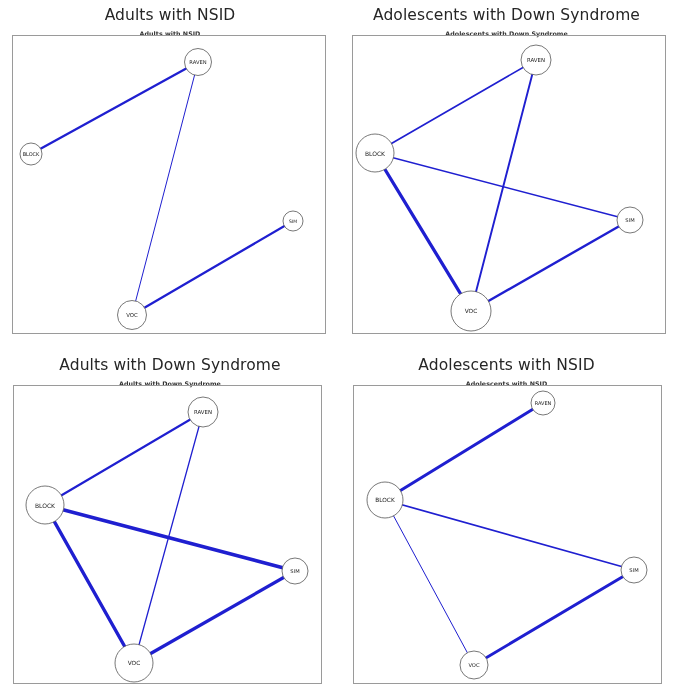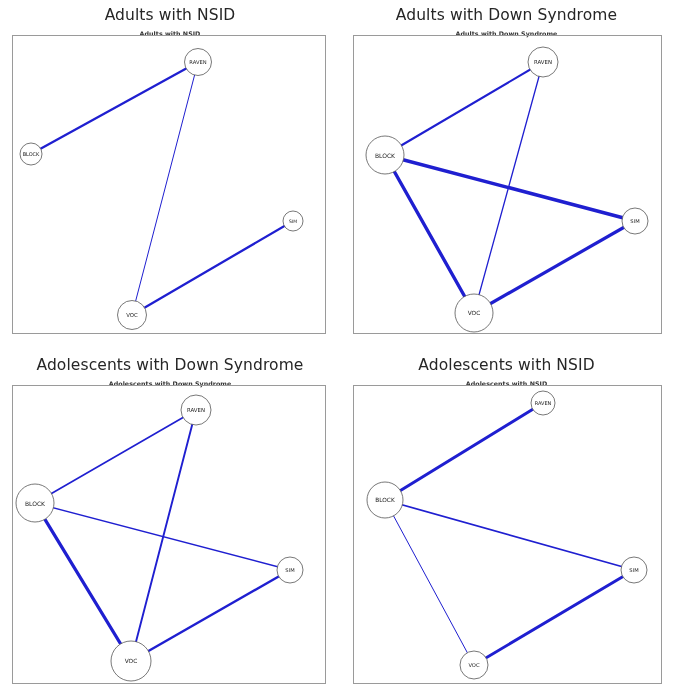--- a/index.html
+++ b/index.html
@@ -98,20 +98,51 @@
           </g>
           <g>
             <circle cx="293" cy="221" r="10" class="node-circle"></circle>
             <text x="293" y="221.3" class="node-label" font-size="4.6">SIM</text>
           </g>
         </svg>
     </div>
   </div>
 
   <div class="panel">
+    <div class="panel-title">Adolescents with Down Syndrome</div>
+    <div class="panel-subtitle">Adolescents with  Down Syndrome</div>
+    <div class="plot-wrap">
+      <svg class="plot-svg" width="340" height="350" viewBox="0 0 340 350">
+          <rect x="12.5" y="35.5" width="313" height="298" class="plot-frame"></rect>
+          <line x1="35" y1="153" x2="196" y2="60" stroke="#1f1fd0" stroke-width="1.6" stroke-linecap="round"></line>
+          <line x1="196" y1="60" x2="131" y2="311" stroke="#1f1fd0" stroke-width="1.9" stroke-linecap="round"></line>
+          <line x1="35" y1="153" x2="290" y2="220" stroke="#1f1fd0" stroke-width="1.4" stroke-linecap="round"></line>
+          <line x1="35" y1="153" x2="131" y2="311" stroke="#1f1fd0" stroke-width="3.3" stroke-linecap="round"></line>
+          <line x1="131" y1="311" x2="290" y2="220" stroke="#1f1fd0" stroke-width="2.4" stroke-linecap="round"></line>
+          <g>
+            <circle cx="196" cy="60" r="15" class="node-circle"></circle>
+            <text x="196" y="60.3" class="node-label" font-size="5.4">RAVEN</text>
+          </g>
+          <g>
+            <circle cx="35" cy="153" r="19" class="node-circle"></circle>
+            <text x="35" y="153.3" class="node-label" font-size="6">BLOCK</text>
+          </g>
+          <g>
+            <circle cx="131" cy="311" r="20" class="node-circle"></circle>
+            <text x="131" y="311.3" class="node-label" font-size="5.8">VOC</text>
+          </g>
+          <g>
+            <circle cx="290" cy="220" r="13" class="node-circle"></circle>
+            <text x="290" y="220.3" class="node-label" font-size="5.2">SIM</text>
+          </g>
+        </svg>
+    </div>
+  </div>
+
+  <div class="panel">
     <div class="panel-title">Adults with Down Syndrome</div>
     <div class="panel-subtitle">Adults with Down Syndrome</div>
     <div class="plot-wrap">
       <svg class="plot-svg" width="333" height="350" viewBox="0 0 333 350">
           <rect x="13.5" y="35.5" width="308" height="298" class="plot-frame"></rect>
           <line x1="45" y1="155" x2="203" y2="62" stroke="#1f1fd0" stroke-width="2.1" stroke-linecap="round"></line>
           <line x1="203" y1="62" x2="134" y2="313" stroke="#1f1fd0" stroke-width="1.3" stroke-linecap="round"></line>
           <line x1="45" y1="155" x2="295" y2="221" stroke="#1f1fd0" stroke-width="3.6" stroke-linecap="round"></line>
           <line x1="45" y1="155" x2="134" y2="313" stroke="#1f1fd0" stroke-width="3.4" stroke-linecap="round"></line>
           <line x1="134" y1="313" x2="295" y2="221" stroke="#1f1fd0" stroke-width="3.2" stroke-linecap="round"></line>
@@ -129,51 +160,20 @@
           </g>
           <g>
             <circle cx="295" cy="221" r="13" class="node-circle"></circle>
             <text x="295" y="221.3" class="node-label" font-size="5.2">SIM</text>
           </g>
         </svg>
     </div>
   </div>
 
   <div class="panel">
-    <div class="panel-title">Adolescents with Down Syndrome</div>
-    <div class="panel-subtitle">Adolescents with  Down Syndrome</div>
-    <div class="plot-wrap">
-      <svg class="plot-svg" width="340" height="350" viewBox="0 0 340 350">
-          <rect x="12.5" y="35.5" width="313" height="298" class="plot-frame"></rect>
-          <line x1="35" y1="153" x2="196" y2="60" stroke="#1f1fd0" stroke-width="1.6" stroke-linecap="round"></line>
-          <line x1="196" y1="60" x2="131" y2="311" stroke="#1f1fd0" stroke-width="1.9" stroke-linecap="round"></line>
-          <line x1="35" y1="153" x2="290" y2="220" stroke="#1f1fd0" stroke-width="1.4" stroke-linecap="round"></line>
-          <line x1="35" y1="153" x2="131" y2="311" stroke="#1f1fd0" stroke-width="3.3" stroke-linecap="round"></line>
-          <line x1="131" y1="311" x2="290" y2="220" stroke="#1f1fd0" stroke-width="2.4" stroke-linecap="round"></line>
-          <g>
-            <circle cx="196" cy="60" r="15" class="node-circle"></circle>
-            <text x="196" y="60.3" class="node-label" font-size="5.4">RAVEN</text>
-          </g>
-          <g>
-            <circle cx="35" cy="153" r="19" class="node-circle"></circle>
-            <text x="35" y="153.3" class="node-label" font-size="6">BLOCK</text>
-          </g>
-          <g>
-            <circle cx="131" cy="311" r="20" class="node-circle"></circle>
-            <text x="131" y="311.3" class="node-label" font-size="5.8">VOC</text>
-          </g>
-          <g>
-            <circle cx="290" cy="220" r="13" class="node-circle"></circle>
-            <text x="290" y="220.3" class="node-label" font-size="5.2">SIM</text>
-          </g>
-        </svg>
-    </div>
-  </div>
-
-  <div class="panel">
     <div class="panel-title">Adolescents with NSID</div>
     <div class="panel-subtitle">Adolescents with NSID</div>
     <div class="plot-wrap">
       <svg class="plot-svg" width="333" height="350" viewBox="0 0 333 350">
           <rect x="13.5" y="35.5" width="308" height="298" class="plot-frame"></rect>
           <line x1="45" y1="150" x2="203" y2="53" stroke="#1f1fd0" stroke-width="3.1" stroke-linecap="round"></line>
           <line x1="45" y1="150" x2="294" y2="220" stroke="#1f1fd0" stroke-width="1.7" stroke-linecap="round"></line>
           <line x1="45" y1="150" x2="134" y2="315" stroke="#1f1fd0" stroke-width="1" stroke-linecap="round"></line>
           <line x1="134" y1="315" x2="294" y2="220" stroke="#1f1fd0" stroke-width="3" stroke-linecap="round"></line>
           <g>

